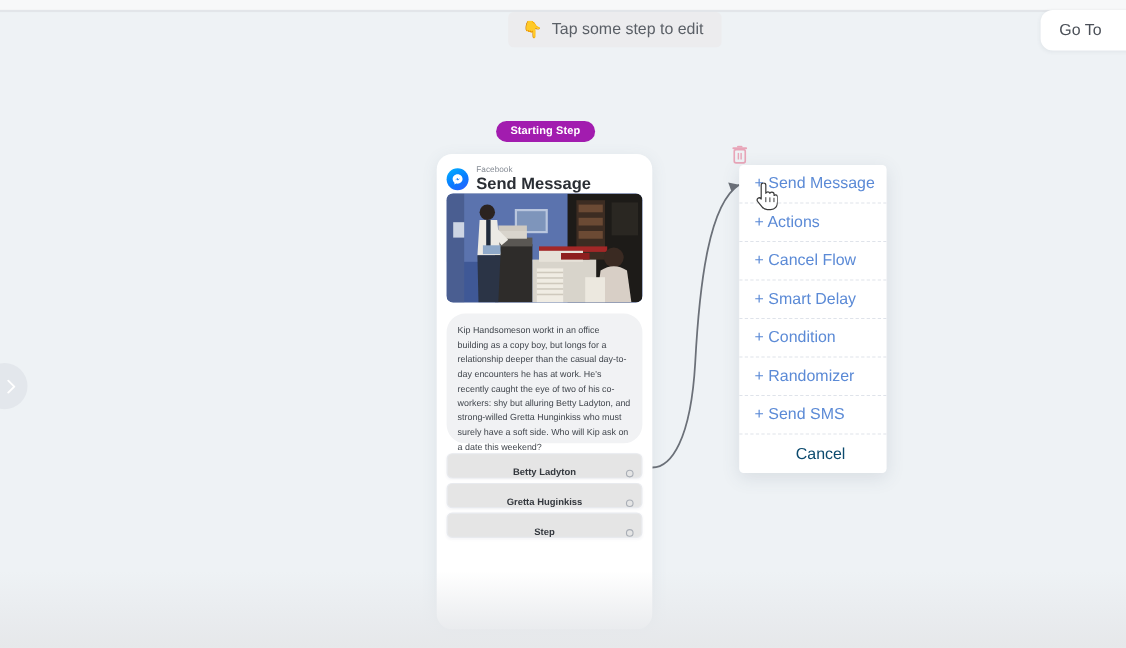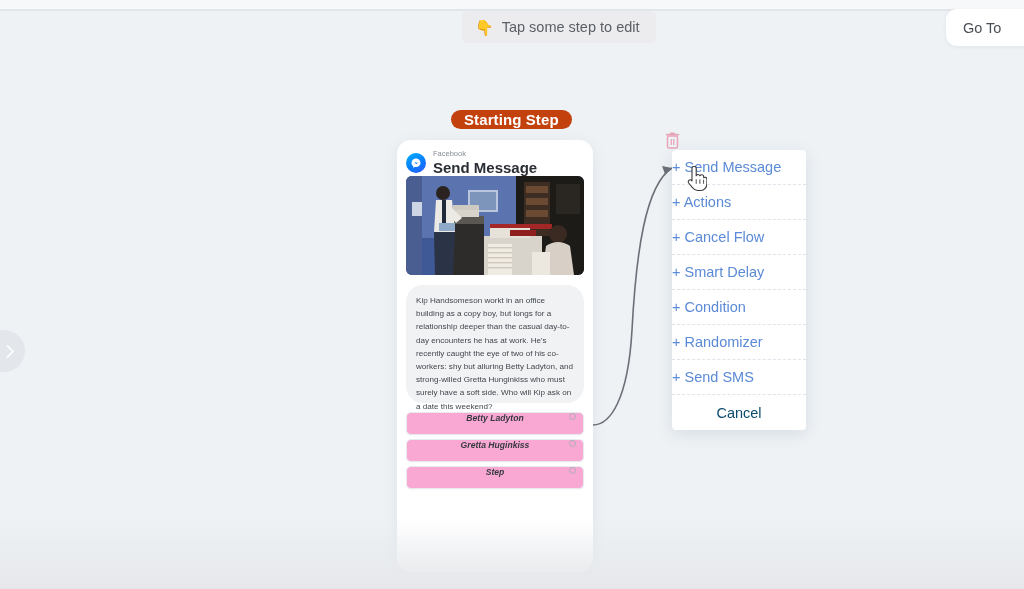--- a/index.html
+++ b/index.html
@@ -93,23 +93,23 @@
   }
   .left-expander svg { margin-left: 12px; }
 
   
   .starting-badge {
     position: absolute;
     left: 451px; top: 110px;
     height: 19px;
     padding: 0 13px;
     border-radius: 10px;
-    background: #c2410c;
+    background: #a21caf;
     color: #ffffff;
-    font-size: 15px;
+    font-size: 10px;
     font-weight: bold;
     display: flex;
     align-items: center;
     letter-spacing: 0.1px;
   }
 
   
   .msg-card {
     position: absolute;
     left: 397px; top: 140px;
@@ -159,31 +159,30 @@
     font-size: 8.1px;
     line-height: 1.63;
     color: #41464d;
   }
 
   .choice-btn {
     position: absolute;
     left: 9px;
     width: 178px;
     height: 23px;
-    background: #f9a8d4;
+    background: #e5e5e5;
     border: 1px solid #e8eaee;
     border-radius: 5px;
     display: flex;
-    align-items: flex-start;
+    align-items: flex-end;
     justify-content: center;
     font-size: 8.6px;
     color: #35393f;
     font-weight: bold;
     box-shadow: 0 1px 2px rgba(90,105,130,0.05);
-    font-style: italic;
   }
   .choice-dot {
     position: absolute;
     right: 7px;
     width: 7px; height: 7px;
     border: 1px solid #a9aeb6;
     border-radius: 50%;
   }
 
   
@@ -206,20 +205,21 @@
     width: 134px;
     background: #ffffff;
     border-radius: 4px;
     box-shadow: 0 4px 16px rgba(70,85,110,0.13);
     overflow: hidden;
   }
   .menu-item {
     height: 35px;
     display: flex;
     align-items: center;
+    padding-left: 14px;
     font-size: 14.5px;
     color: #5b8ad6;
     border-bottom: 1px dashed #dfe3ea;
     white-space: nowrap;
   }
   .menu-item.cancel {
     color: #0c4a6e;
     border-bottom: none;
     justify-content: center;
   }

